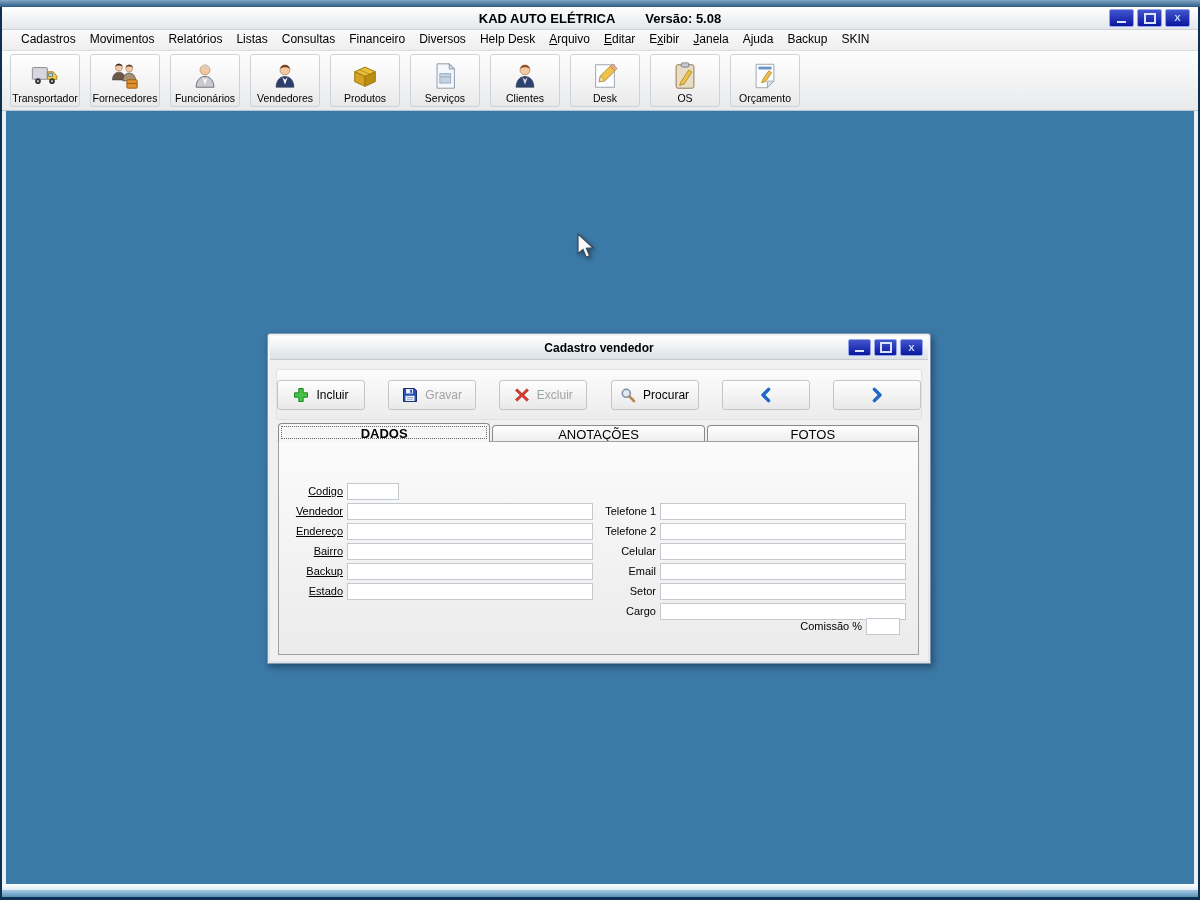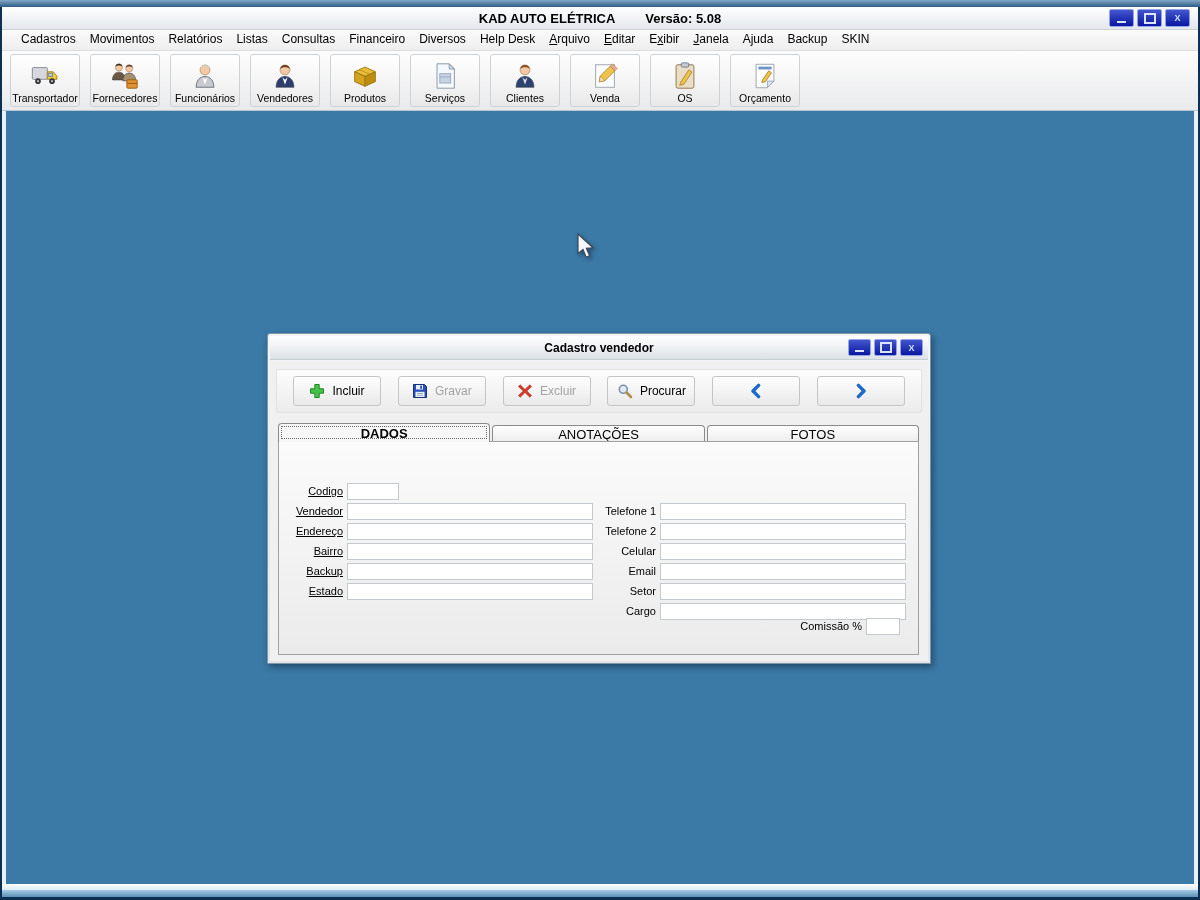--- a/index.html
+++ b/index.html
@@ -44,21 +44,21 @@
   .client{position:absolute;left:6px;right:6px;top:107px;bottom:16px;background:#3b79a6;z-index:3;}
 
   
   .dialog{position:absolute;left:267px;top:333px;width:662px;height:329px;background:linear-gradient(#f2f4f6,#e2e6ea);border:1px solid #8096ab;border-radius:3px 3px 0 0;box-shadow:2px 3px 6px rgba(4,18,38,.45);z-index:10;}
   .dlg-titlebar{position:absolute;left:2px;right:2px;top:2px;height:23px;background:linear-gradient(#ffffff,#dde2e7);border-bottom:1px solid #c6ccd3;border-radius:2px 2px 0 0;display:flex;align-items:center;justify-content:center;}
   .dlg-title{font-size:12px;font-weight:bold;color:#000;}
   .dlg-controls{position:absolute;right:5px;top:3px;display:flex;gap:3px;}
   .dlg-controls .win-btn{width:21px;height:15px;}
   .dlg-body{position:absolute;left:2px;right:2px;top:27px;bottom:2px;background:#f0f0f0;}
 
-  .action-panel{position:absolute;left:6px;right:6px;top:8px;height:44px;background:linear-gradient(#fcfcfc,#ececec);border:1px solid #e2e2e2;border-radius:2px;display:flex;align-items:center;justify-content:space-between;padding:0 16px;box-sizing:border-box;}
+  .action-panel{position:absolute;left:6px;right:6px;top:8px;height:51px;background:linear-gradient(#fcfcfc,#ececec);border:1px solid #e2e2e2;border-radius:2px;display:flex;align-items:center;justify-content:space-between;padding:0 0;box-sizing:border-box;}
   .action-btn{width:86px;height:28px;background:linear-gradient(#fefefe,#e9e9e9);border:1px solid #c5c5c5;border-radius:3px;box-shadow:inset 0 1px 0 #fff;display:flex;align-items:center;justify-content:center;gap:7px;font-size:12px;color:#000;cursor:default;}
   .action-btn.disabled{color:#a3a3a3;}
   .action-btn .a-icon{width:16px;height:16px;display:block;}
   .action-btn .a-icon svg{width:16px;height:16px;display:block;}
 
   .tab-strip{position:absolute;left:8px;right:9px;top:62px;height:19px;display:flex;gap:2px;}
   .tab{flex:1;border:1px solid #8a8a8a;border-bottom:none;border-radius:4px 4px 0 0;background:linear-gradient(#ffffff,#ececec);display:flex;align-items:center;justify-content:center;font-size:13px;color:#000;margin-top:2px;cursor:default;position:relative;z-index:1;}
   .tab.active{background:#f7f7f7;font-weight:bold;margin-top:0;z-index:3;outline:1px dotted #666;outline-offset:-4px;}
   .tab-content{position:absolute;left:8px;right:9px;top:80px;height:214px;border:1px solid #a0a0a0;background:linear-gradient(180deg,#fbfbfb,#ebebeb);box-sizing:border-box;z-index:2;}
 
@@ -213,21 +213,21 @@
     </div>
     <div class="tb-btn">
       <span class="tb-icon">
         <svg viewBox="0 0 32 32">
           <rect x="6" y="4" width="20" height="24" fill="#fcfdfe" stroke="#9aa3ae"></rect>
           <path d="M21.5 5.5 l5 5 -10.5 10.5 -6.2 1.2 1.2-6.2 Z" fill="#f0c24c" stroke="#a07c1e" stroke-width="0.8"></path>
           <path d="M11 16 l-1.2 6.2 6.2-1.2 Z" fill="#f4ddb2" stroke="#a07c1e" stroke-width="0.6"></path>
           <path d="M24 3 l5 5 -2.5 2.5 -5-5 Z" fill="#e8a8a0" stroke="#a07c1e" stroke-width="0.6"></path>
         </svg>
       </span>
-      <span class="tb-label">Venda</span>
+      <span class="tb-label">Desk</span>
     </div>
     <div class="tb-btn">
       <span class="tb-icon">
         <svg viewBox="0 0 32 32">
           <rect x="6.5" y="4" width="19" height="25" rx="2" fill="#e9ddc6" stroke="#8d744c"></rect>
           <rect x="12" y="2" width="8" height="4.5" rx="1.2" fill="#c3cbd4" stroke="#707e8c"></rect>
           <path d="M11.5 22.5 l8.5-13 3.4 2.2 -8.5 13 -4.6 1.3 Z" fill="#f0c24c" stroke="#a07c1e" stroke-width="0.8"></path>
         </svg>
       </span>
       <span class="tb-label">OS</span>

